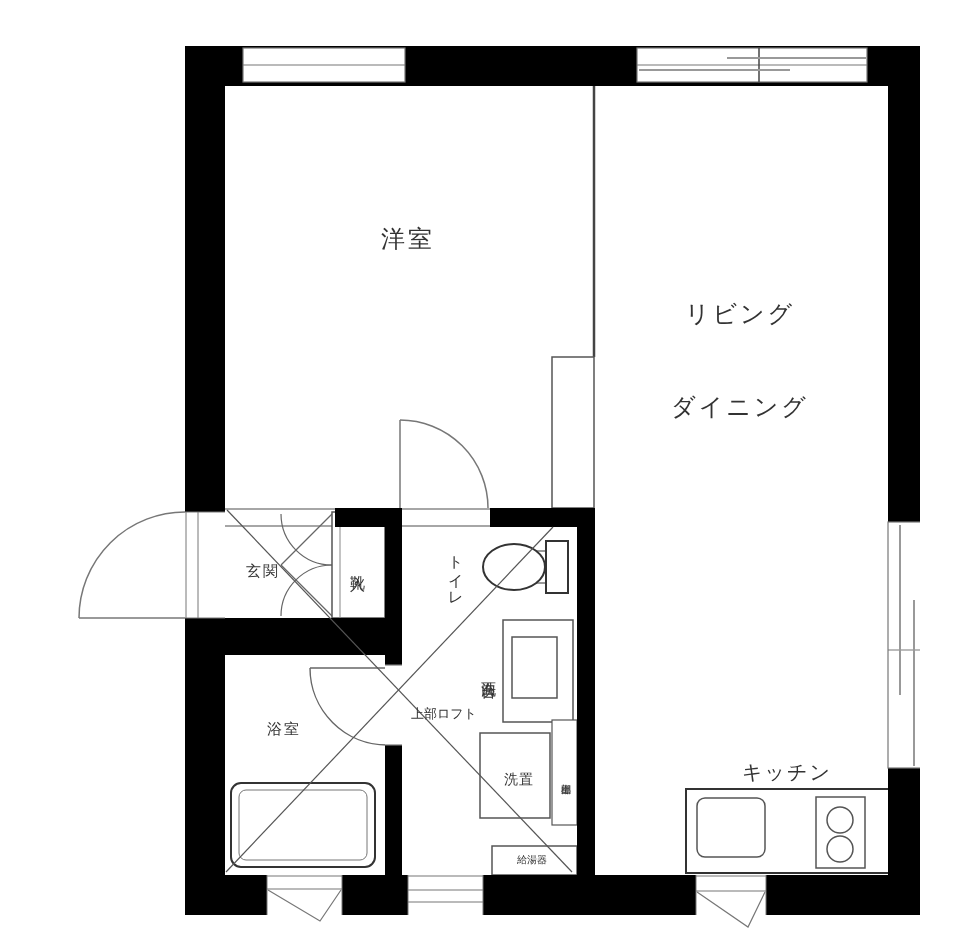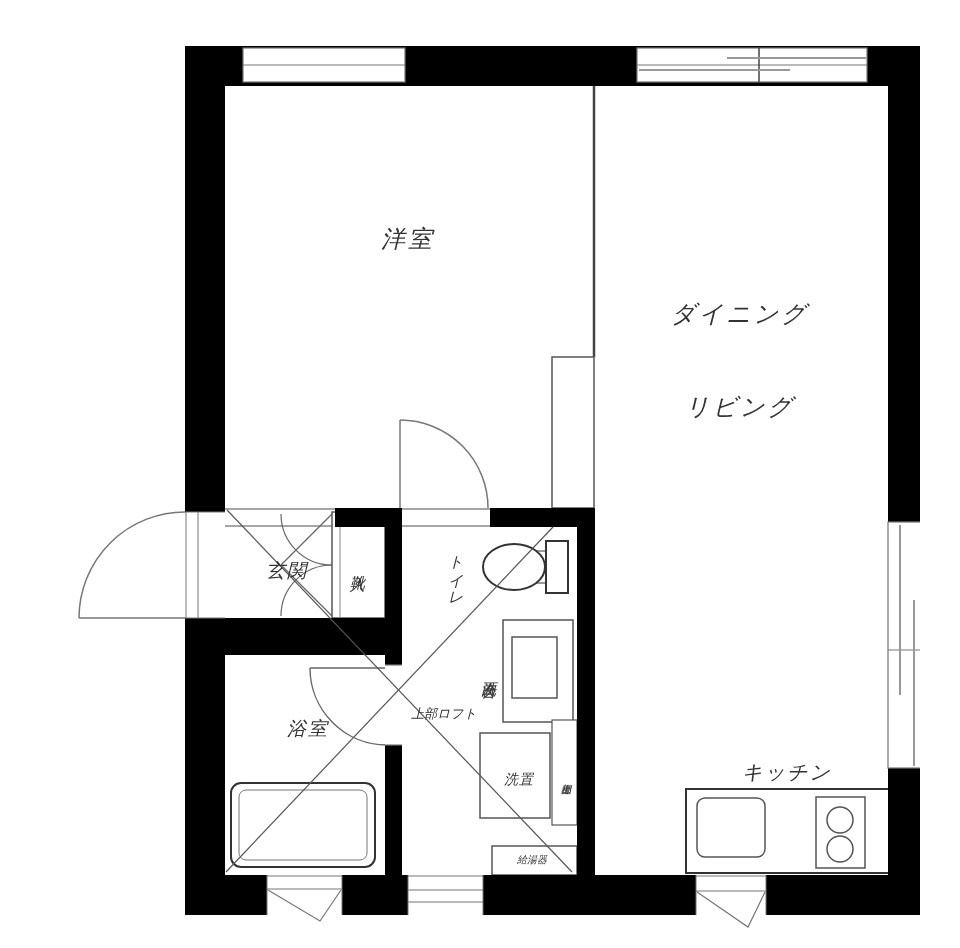--- a/index.html
+++ b/index.html
@@ -1,24 +1,24 @@
 <!DOCTYPE html>
 <html><head>
 <meta charset="utf-8">
 <style>
   html,body{margin:0;padding:0;background:#fff;}
   .plan{position:relative;width:920px;height:948px;background:#fff;overflow:hidden;
-        font-family:"Liberation Sans","DejaVu Sans",sans-serif;font-style:italic;}
+        font-family:"Liberation Sans","DejaVu Sans",sans-serif;}
   .plan svg{position:absolute;left:0;top:0;}
   .lbl{position:absolute;color:#333;white-space:pre;line-height:1.28;z-index:5;}
   .lbl.center{transform:translate(-50%,-50%);text-align:center;}
   .lbl.vcenter{transform:translate(-50%,-50%);}
   .vert{writing-mode:vertical-rl;text-orientation:upright;}
   .f24{font-size:24px;letter-spacing:3px;}
-  .f19{font-size:19px;letter-spacing:2px;margin-left:24px;}
+  .f19{font-size:15px;letter-spacing:2px;}
   .f20{font-size:20px;letter-spacing:2px;}
   .f17{font-size:14px;letter-spacing:1px;}
   .f15{font-size:15px;letter-spacing:1px;}
   .f13{font-size:13px;}
   .f12{font-size:10px;}
   .f10{font-size:10px;}
 </style>
 </head>
 <body>
 
@@ -182,22 +182,22 @@
 
     <g stroke="#555" stroke-width="1.2">
       <line x1="553" y1="527" x2="226" y2="872"></line>
       <line x1="227" y1="510" x2="572" y2="872"></line>
     </g>
   </svg>
 
   <div class="lbl center f24" style="left:408px;top:239px;">洋室</div>
 
   <div class="lbl center f24" style="left:740px;top:361px;">
+    <div>リビング</div>
     <div>ダイニング</div>
-    <div>リビング</div>
   </div>
 
   <div class="lbl center f19" style="left:263px;top:571px;">玄関</div>
 
   <div class="lbl vcenter vert f15" style="left:358px;top:564px;">靴入</div>
 
   <div class="lbl vcenter vert f15" style="left:456px;top:572px;">トイレ</div>
 
   <div class="lbl vcenter vert f15" style="left:489px;top:671px;">洗面台</div>
 

